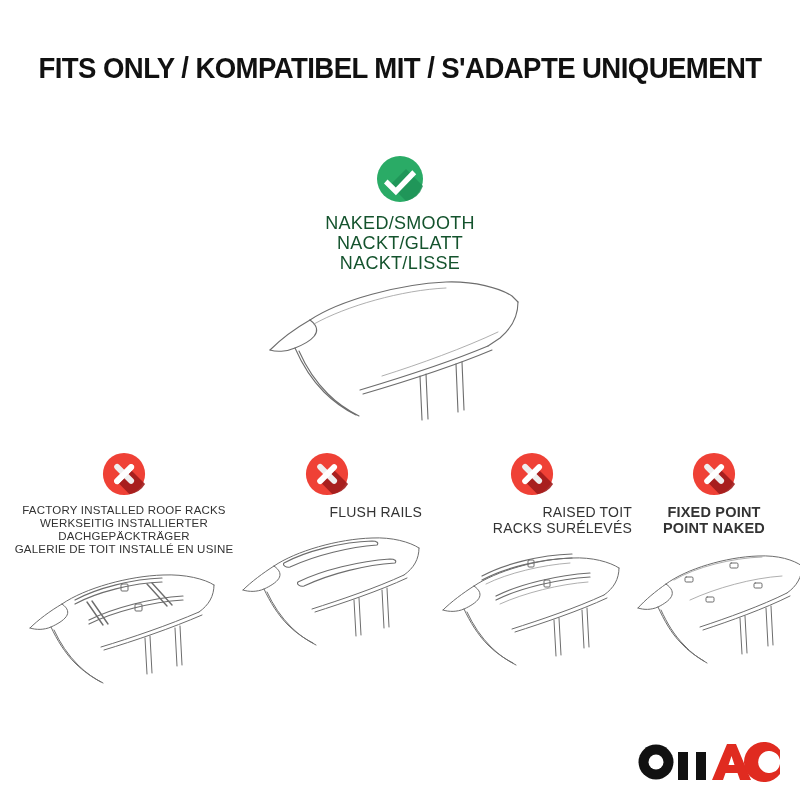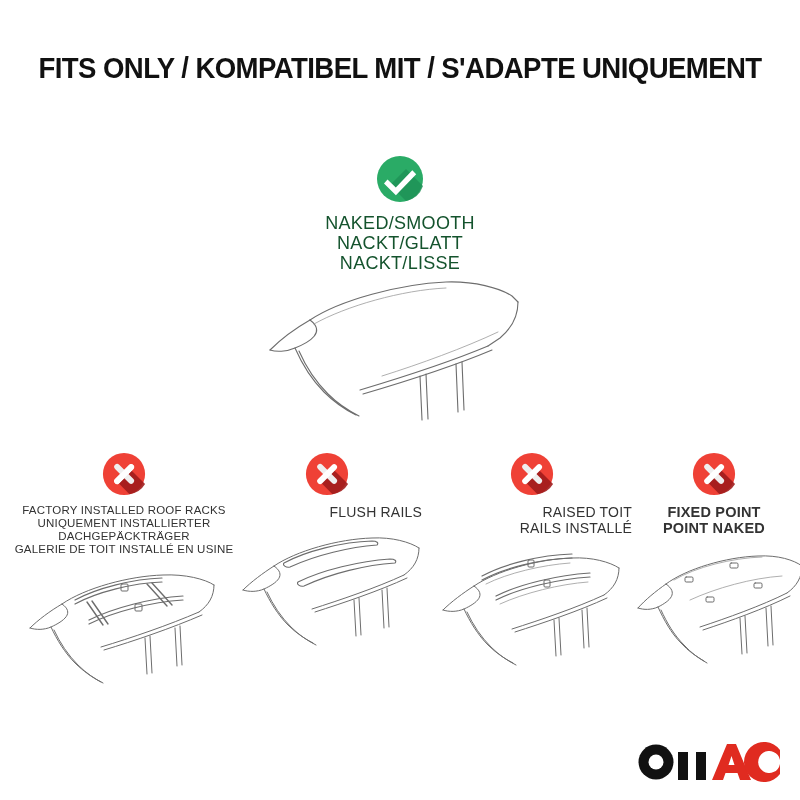--- a/index.html
+++ b/index.html
@@ -157,21 +157,21 @@
       <path d="M28 16 L47 35 A23 23 0 0 1 30 46 L16 32 Z" fill="#a01c1c" opacity="0.9"></path>
       <g stroke-linecap="round">
         <rect x="21" y="10" width="6.4" height="28" rx="3.2" fill="#ffffff" transform="rotate(45 24 24)"></rect>
         <rect x="21" y="10" width="6.4" height="28" rx="3.2" fill="#efefef" transform="rotate(-45 24 24)"></rect>
         <rect x="21" y="10" width="6.4" height="28" rx="3.2" fill="#ffffff" transform="rotate(45 24 24)"></rect>
       </g>
     </svg>
 
     <div class="labels">
       <div>FACTORY INSTALLED ROOF RACKS</div>
-      <div>UNIQUEMENT INSTALLIERTER</div>
+      <div>WERKSEITIG INSTALLIERTER</div>
       <div>DACHGEPÄCKTRÄGER</div>
       <div>GALERIE DE TOIT INSTALLÉ EN USINE</div>
     </div>
 
     <div class="roof">
       <svg width="215" height="140" viewBox="0 0 215 140">
         <g fill="none" stroke="#6d6d6d" stroke-width="1" stroke-linejoin="round" stroke-linecap="round">
 
           <path d="M45 42 C68 26 112 14 146 13 C168 12 188 17 197 23"></path>
           <path d="M197 23 C197 34 192 43 182 50"></path>
@@ -242,21 +242,21 @@
   <div class="cell cell-3">
     <svg class="badge" width="44" height="44" viewBox="0 0 48 48">
       <circle cx="24" cy="24" r="23" fill="#ef4136"></circle>
       <path d="M28 16 L47 35 A23 23 0 0 1 30 46 L16 32 Z" fill="#a01c1c" opacity="0.9"></path>
       <rect x="21" y="10" width="6.4" height="28" rx="3.2" fill="#efefef" transform="rotate(-45 24 24)"></rect>
       <rect x="21" y="10" width="6.4" height="28" rx="3.2" fill="#ffffff" transform="rotate(45 24 24)"></rect>
     </svg>
 
     <div class="labels">
       <div>RAISED TOIT</div>
-      <div>RAILS INSTALLÉ</div>
+      <div>RACKS SURÉLEVÉS</div>
     </div>
 
     <div class="roof">
       <svg width="200" height="140" viewBox="0 0 200 140">
         <g fill="none" stroke="#6d6d6d" stroke-width="1" stroke-linejoin="round" stroke-linecap="round">
           <path d="M42 44 C64 29 106 17 140 16 C160 15 178 20 187 26"></path>
           <path d="M187 26 C187 37 182 46 172 53"></path>
           <path d="M42 44 C31 51 19 60 11 68"></path>
           <path d="M11 68 C17 70 25 70 32 67 C45 61 55 53 42 44"></path>
           <path d="M172 53 C144 66 108 78 80 87"></path>

